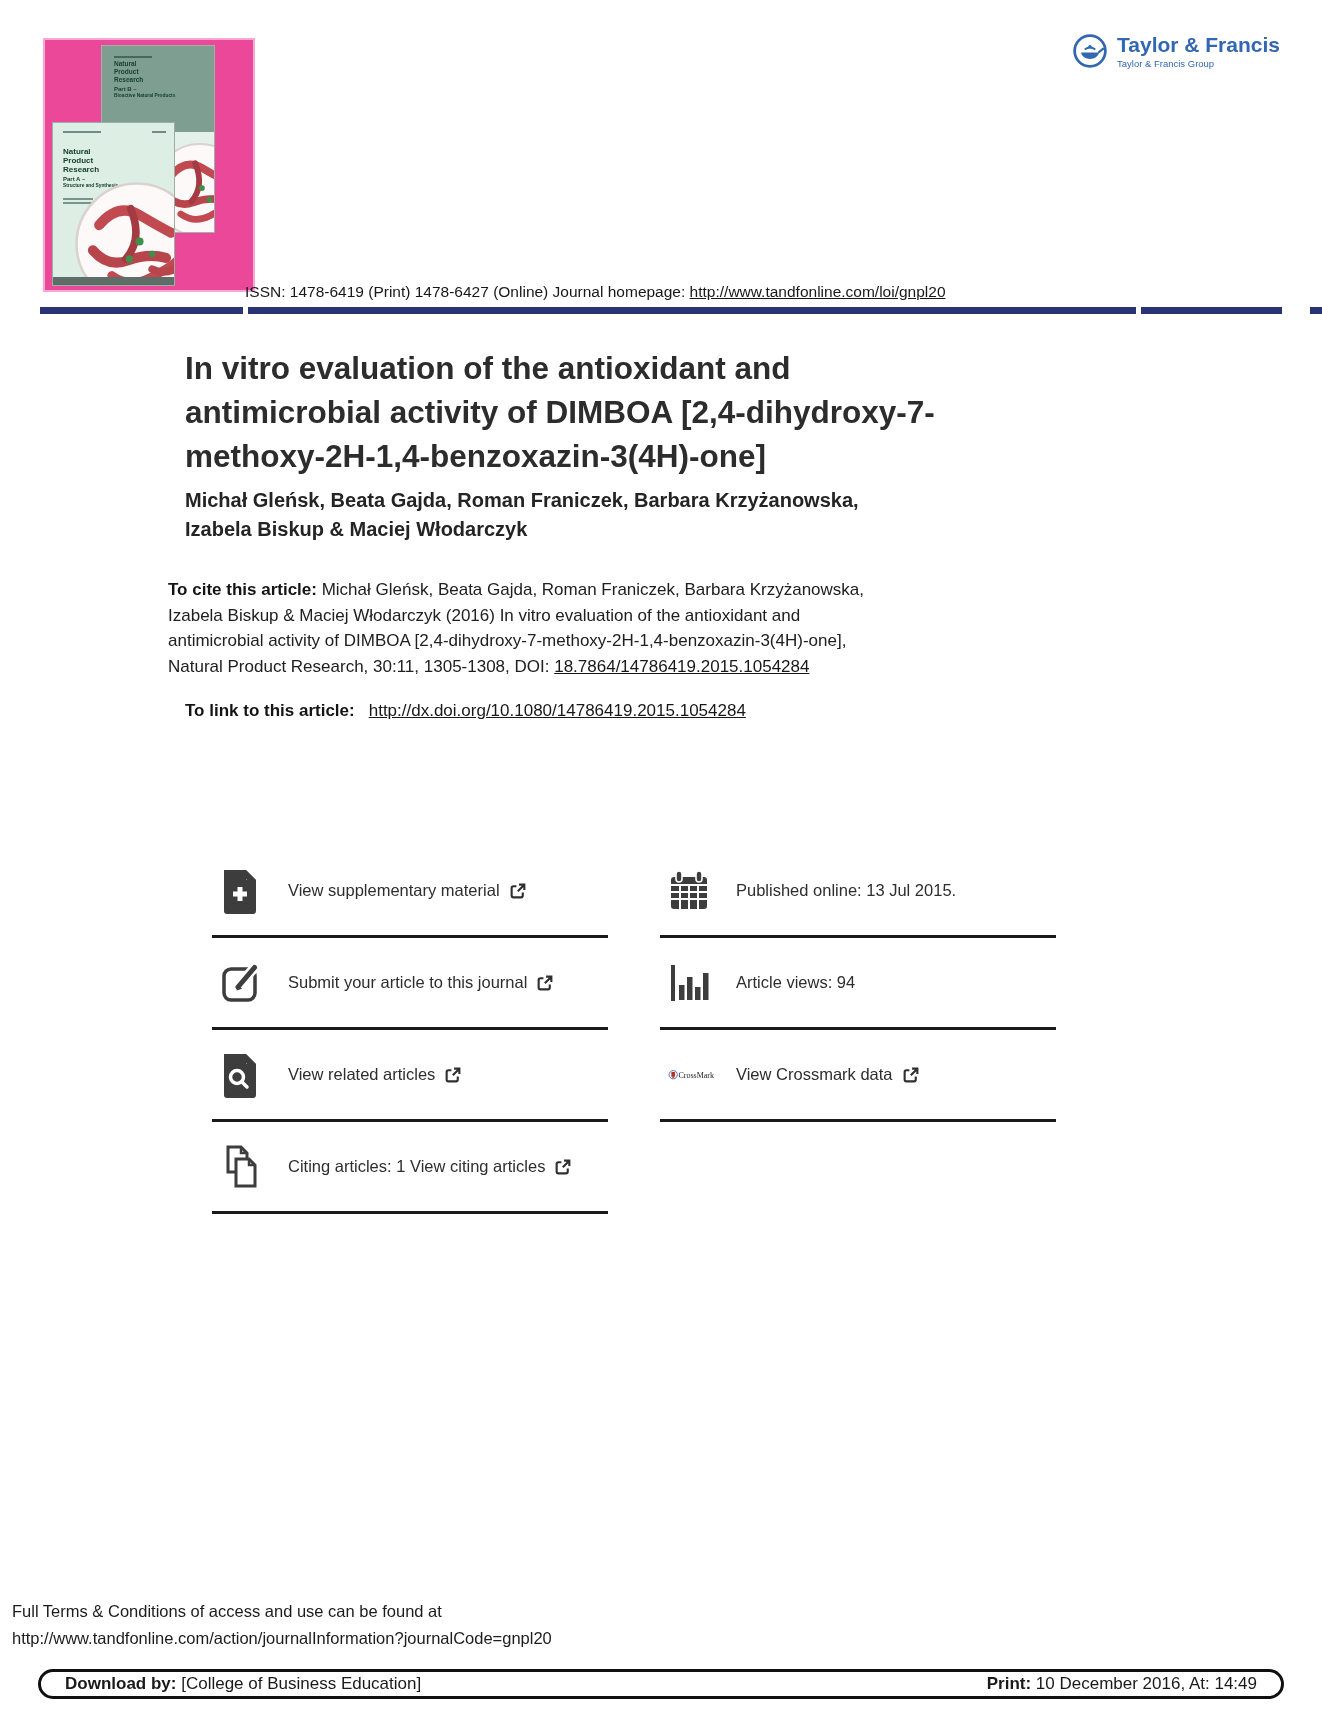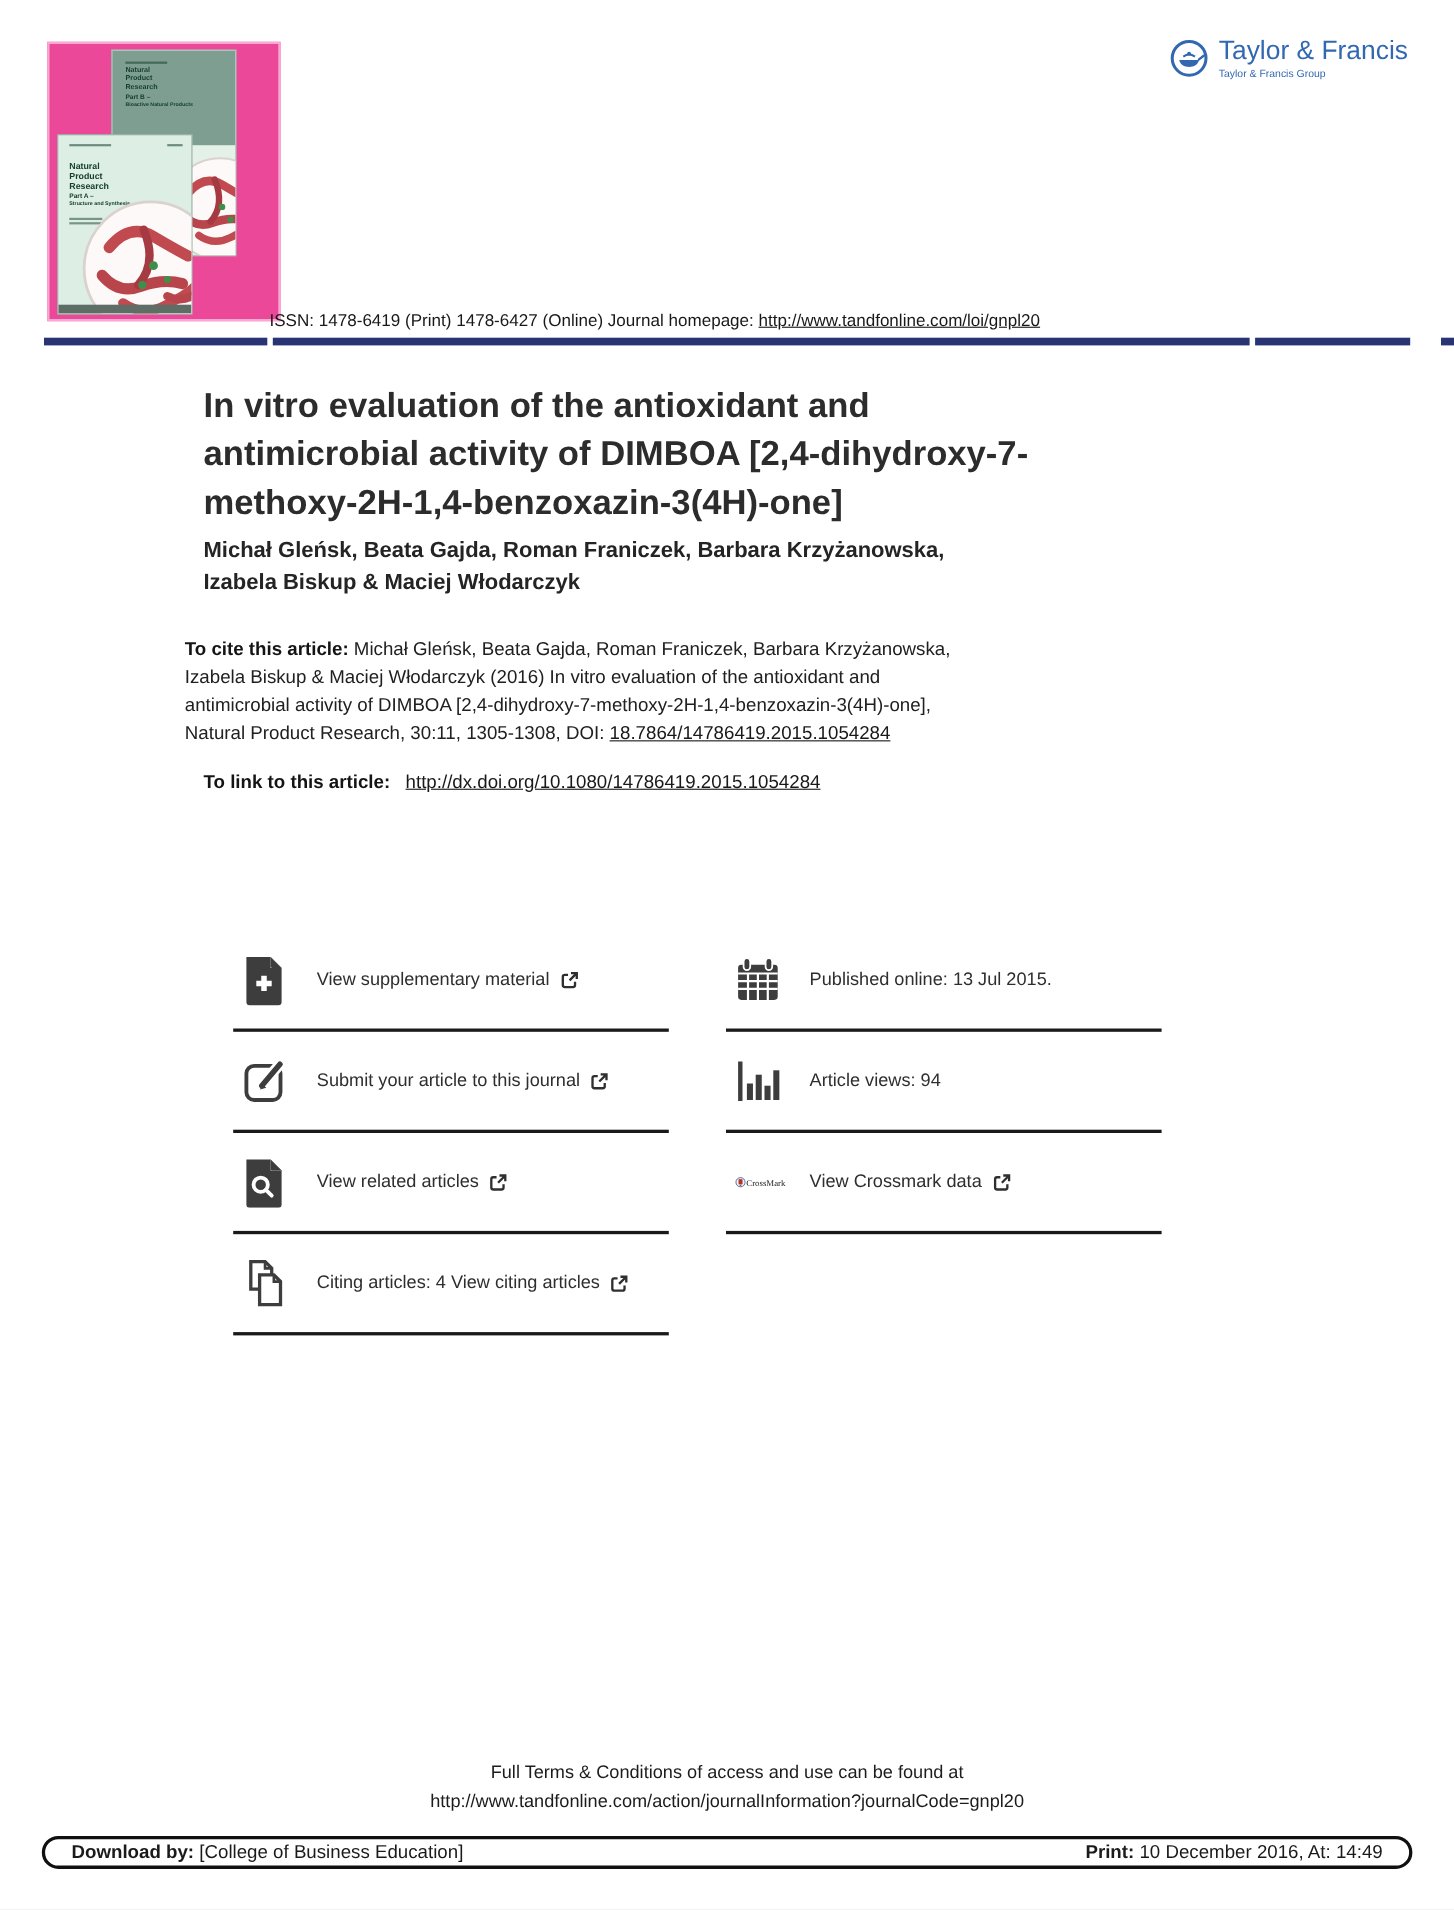--- a/index.html
+++ b/index.html
@@ -25,21 +25,21 @@
   .ribbon{position:absolute;}
   .cov-foot{position:absolute;left:0;bottom:0;width:100%;height:8px;background:#5e6d65;}
 
   .j-block{position:absolute;left:245px;top:84px;}
   .j-title{font-size:27px;font-weight:700;color:#1c1c1c;}
   .j-sub{margin-top:12px;font-size:21px;color:#8a8a8a;}
   .issn{position:absolute;left:245px;top:283px;font-size:15.5px;color:#181818;}
   .issn a, .lnk{color:#181818;text-decoration:underline;cursor:pointer;}
 
   .tf-logo{position:absolute;top:33px;right:42px;display:flex;align-items:center;gap:9px;}
-  .tf-text .l1{font-size:24px;color:#3268b1;font-weight:400;}
+  .tf-text .l1{font-size:21px;color:#3268b1;font-weight:700;}
   .tf-text .l2{font-size:9.5px;color:#3268b1;margin-top:1px;}
 
   .rule{position:absolute;top:307px;height:7px;background:#293474;}
   .rule.s1{left:40px;width:203px;}  .rule.s2{left:248px;width:888px;}
   .rule.s3{left:1141px;width:141px;}.rule.s4{left:1310px;width:12px;}
 
   
   .art-title{position:absolute;left:185px;top:346px;width:900px;font-size:31.5px;line-height:44px;
              font-weight:600;color:#2c2c2c;}
   .authors{position:absolute;left:185px;top:486px;font-size:20px;font-weight:600;line-height:29px;color:#242424;}
@@ -52,21 +52,21 @@
   .col{position:absolute;top:846px;}
   .col.left{left:212px;width:396px;}
   .col.right{left:660px;width:396px;}
   .arow{height:92px;display:flex;align-items:center;gap:22px;padding-left:8px;
         border-bottom:3px solid #1a1a1a;box-sizing:border-box;cursor:pointer;}
   .arow .lbl{font-size:16.5px;color:#2e2e2e;display:flex;align-items:center;gap:9px;}
   .iconbox{width:46px;display:flex;flex-direction:row;align-items:center;flex:0 0 46px;}
   .cm-cap{font-size:8px;color:#222;margin-top:1px;font-family:"Liberation Serif",serif;}
 
   
-  .terms{position:absolute;left:0;right:0;top:1598px;text-align:center;font-size:16.5px;
+  .terms{position:absolute;left:12px;right:0;top:1598px;text-align:left;font-size:16.5px;
          line-height:27px;color:#1c1c1c;}
   .bottombar{position:absolute;left:38px;top:1669px;width:1246px;height:30px;border:3px solid #101010;
              border-radius:24px;display:flex;align-items:center;justify-content:space-between;
              padding:0 24px;box-sizing:border-box;font-size:17px;color:#1a1a1a;}
   .bottombar b{font-weight:700;}
 </style>
 </head>
 <body>
 
 <div class="page">
@@ -217,21 +217,21 @@
     <div class="arow">
       <span class="iconbox">
           <svg width="44" height="46" viewBox="0 0 44 46">
         <path d="M8 3 h13 l6 6 v19 H8 z" fill="#ffffff" stroke="#3d3d3d" stroke-width="3"></path>
         <path d="M21 3 v6 h6" fill="none" stroke="#3d3d3d" stroke-width="2.5"></path>
         <path d="M16 15 h13 l6 6 v21 H16 z" fill="#ffffff" stroke="#3d3d3d" stroke-width="3"></path>
         <path d="M29 15 v6 h6" fill="none" stroke="#3d3d3d" stroke-width="2.5"></path>
       </svg>
         </span>
       <span class="lbl">
-          <span>Citing articles: 4 View citing articles</span>
+          <span>Citing articles: 1 View citing articles</span>
         <svg width="18" height="18" viewBox="0 0 17 17">
           <path d="M7 4 H4.2 A1.7 1.7 0 0 0 2.5 5.7 V12.8 A1.7 1.7 0 0 0 4.2 14.5 H11.3 A1.7 1.7 0 0 0 13 12.8 V10" fill="none" stroke="#2f2f2f" stroke-width="2"></path>
           <path d="M9.5 2.5 H14.5 V7.5 M14.5 2.5 L8.3 8.7" fill="none" stroke="#2f2f2f" stroke-width="2"></path>
         </svg>
         </span>
     </div>
   </div>
 
   <div class="col right">
     <div class="arow">

